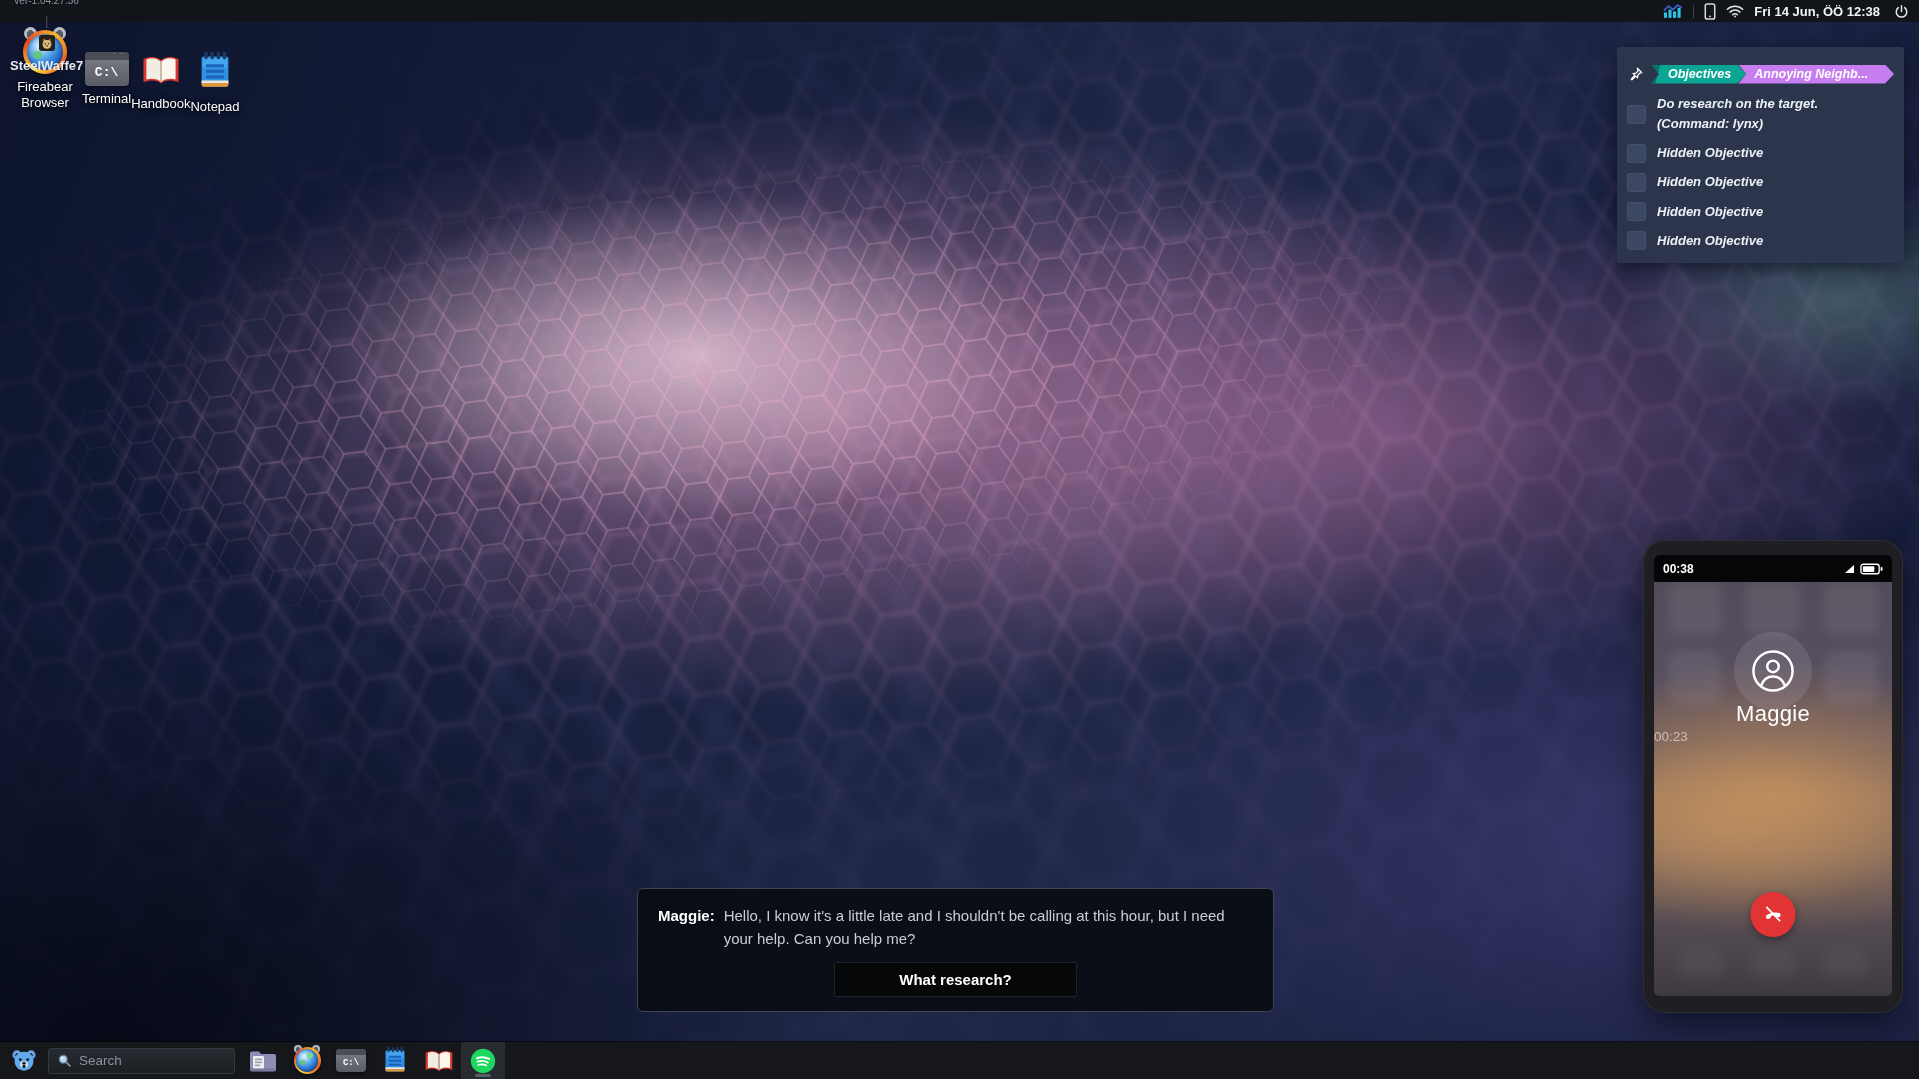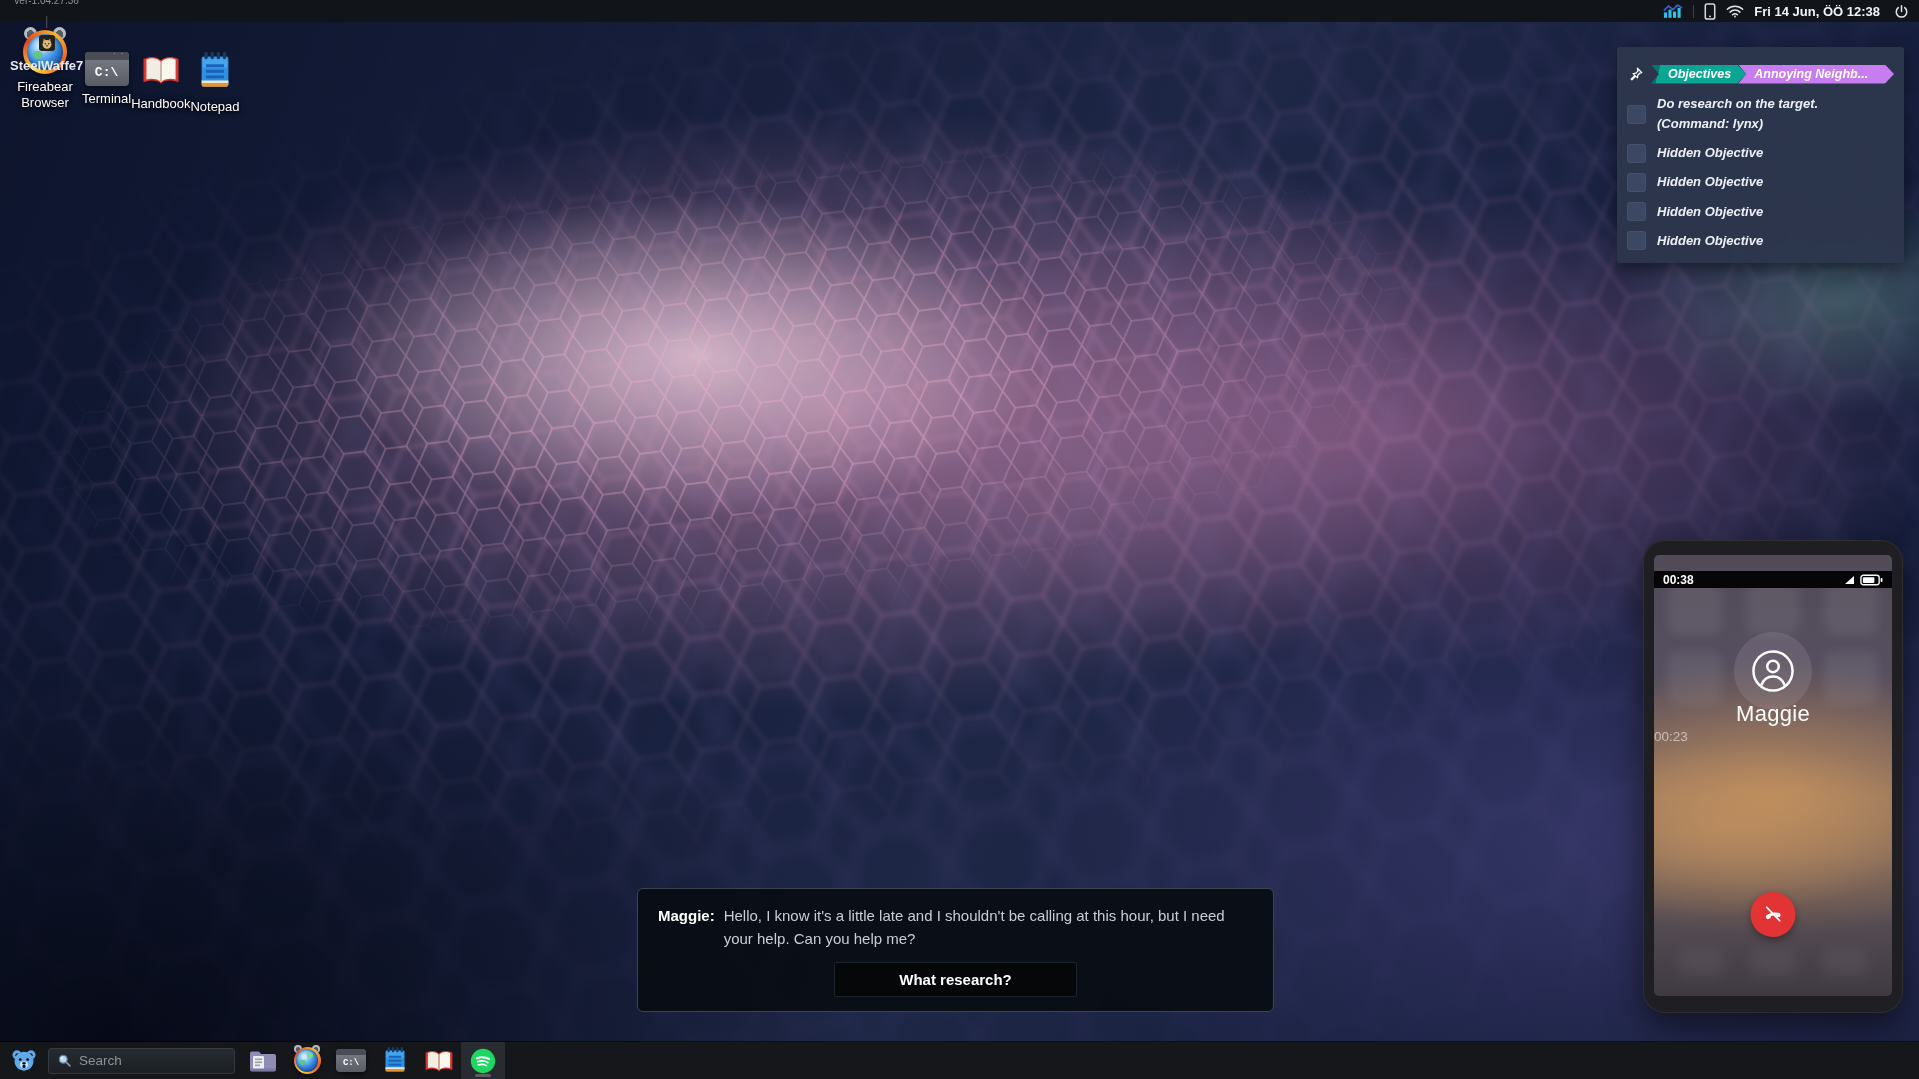--- a/index.html
+++ b/index.html
@@ -102,21 +102,21 @@
 
   
   .phone { position:absolute; left:1643px; top:540px; width:260px; height:473px; z-index:30;
     background:#1f1f23; border-radius:22px; padding:15px 11px 17px;
     box-shadow:0 12px 34px rgba(0,0,0,.55), inset 0 0 0 1px #2e2e33; }
   .phone-screen { position:relative; width:100%; height:100%; border-radius:5px; overflow:hidden;
     background:
       radial-gradient(ellipse 150% 40% at 50% 55%, rgba(196,144,92,.85), rgba(150,110,80,.3) 60%, transparent 78%),
       radial-gradient(ellipse 120% 28% at 28% 62%, rgba(226,170,104,.5), transparent 70%),
       linear-gradient(180deg,#514a57 0%,#575061 30%,#6e5f63 45%,#8a7365 55%,#7a6760 68%,#544b52 84%,#3f3942 100%); }
-  .p-status { position:absolute; top:16px; left:0; right:0; height:17px; background:#060608; z-index:4;
+  .p-status { position:absolute; top:0; left:0; right:0; height:27px; background:#060608; z-index:4;
     display:flex; align-items:center; justify-content:space-between; padding:8px 9px; }
   .p-time { color:#fff; font-size:12px; font-weight:700; }
   .p-sticons { display:flex; align-items:center; gap:6px; }
   .p-signal { width:0; height:0; border-left:9px solid transparent; border-bottom:8px solid #fff; }
   .pb { position:absolute; background:rgba(255,255,255,.07); border-radius:12px; filter:blur(5px);
     width:54px; height:54px; }
   .p-avatar { position:absolute; top:77px; left:50%; transform:translateX(-50%); width:78px; height:78px;
     border-radius:50%; background:rgba(190,180,190,.18); display:flex; align-items:center;
     justify-content:center; z-index:3; }
   .p-name { position:absolute; top:146px; width:100%; text-align:center; color:#fff; font-size:22px;

